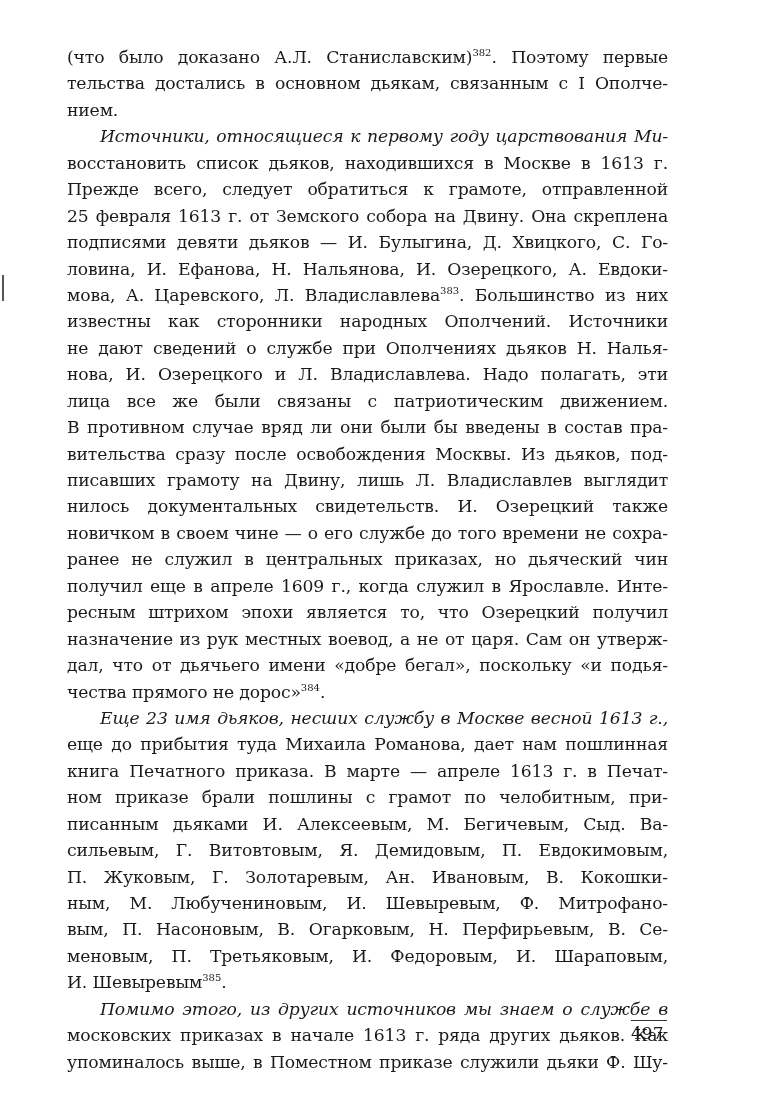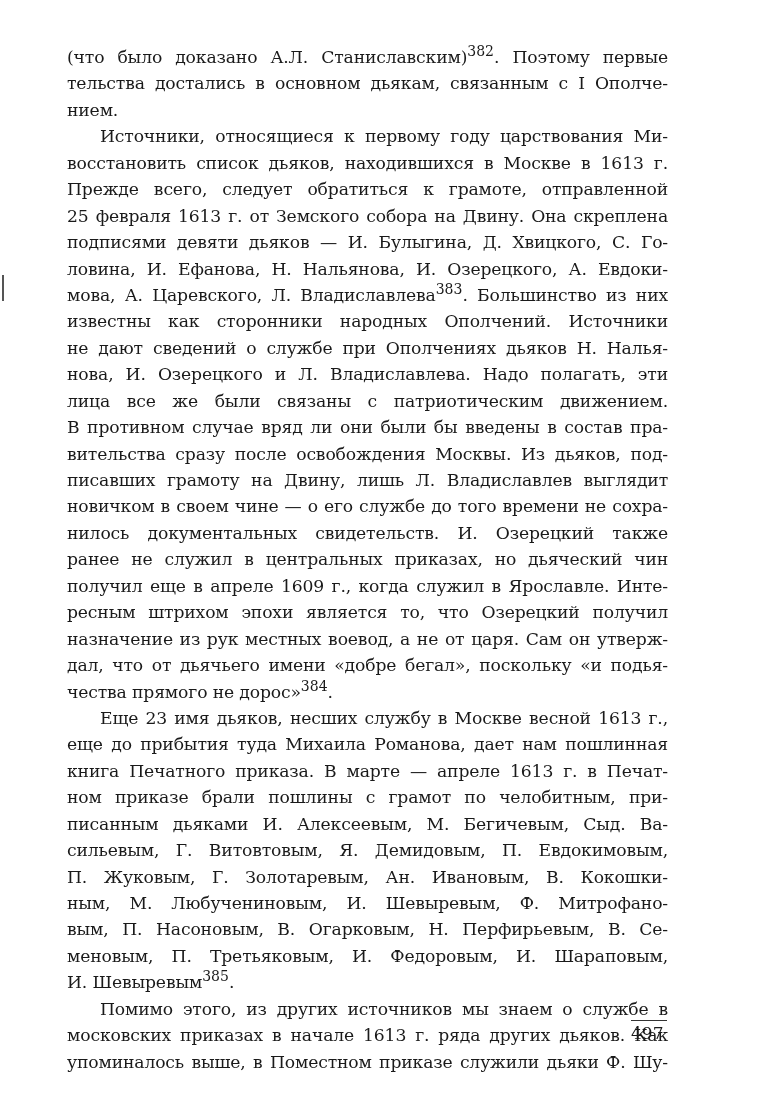--- a/index.html
+++ b/index.html
@@ -20,23 +20,23 @@
     .line {
       height: 26.45px;
       line-height: 26.45px;
       font-size: 17.2px;
       white-space: nowrap;
       text-align: justify;
       text-align-last: justify;
       letter-spacing: -0.15px;
     }
     .line.last { text-align-last: left; }
-    .line.indent { padding-left: 33px; }
+    .line.indent { padding-left: 33px; font-style: italic; }
     sup {
-      font-size: 14px;
+      font-size: 10px;
       vertical-align: 0;
       position: relative;
       top: -7px;
       letter-spacing: 0;
     }
     .margin-mark {
       position: absolute;
       left: 2px;
       top: 275px;
       width: 1.5px;
@@ -77,22 +77,22 @@
       <div class="line"><span>подписями девяти дьяков — И. Булыгина, Д. Хвицкого, С. Го-</span></div>
       <div class="line"><span>ловина, И. Ефанова, Н. Нальянова, И. Озерецкого, А. Евдоки-</span></div>
       <div class="line"><span>мова, А. Царевского, Л. Владиславлева</span><sup>383</sup><span>. Большинство из них</span></div>
       <div class="line"><span>известны как сторонники народных Ополчений. Источники</span></div>
       <div class="line"><span>не дают сведений о службе при Ополчениях дьяков Н. Налья-</span></div>
       <div class="line"><span>нова, И. Озерецкого и Л. Владиславлева. Надо полагать, эти</span></div>
       <div class="line"><span>лица все же были связаны с патриотическим движением.</span></div>
       <div class="line"><span>В противном случае вряд ли они были бы введены в состав пра-</span></div>
       <div class="line"><span>вительства сразу после освобождения Москвы. Из дьяков, под-</span></div>
       <div class="line"><span>писавших грамоту на Двину, лишь Л. Владиславлев выглядит</span></div>
+      <div class="line"><span>нилось документальных свидетельств. И. Озерецкий также</span></div>
       <div class="line"><span>новичком в своем чине — о его службе до того времени не сохра-</span></div>
-      <div class="line"><span>нилось документальных свидетельств. И. Озерецкий также</span></div>
       <div class="line"><span>ранее не служил в центральных приказах, но дьяческий чин</span></div>
       <div class="line"><span>получил еще в апреле 1609 г., когда служил в Ярославле. Инте-</span></div>
       <div class="line"><span>ресным штрихом эпохи является то, что Озерецкий получил</span></div>
       <div class="line"><span>назначение из рук местных воевод, а не от царя. Сам он утверж-</span></div>
       <div class="line"><span>дал, что от дьячьего имени «добре бегал», поскольку «и подья-</span></div>
       <div class="line last"><span>чества прямого не дорос»</span><sup>384</sup><span>.</span></div>
     </div>
     <div>
       <div class="line indent"><span>Еще 23 имя дьяков, несших службу в Москве весной 1613 г.,</span></div>
       <div class="line"><span>еще до прибытия туда Михаила Романова, дает нам пошлинная</span></div>

